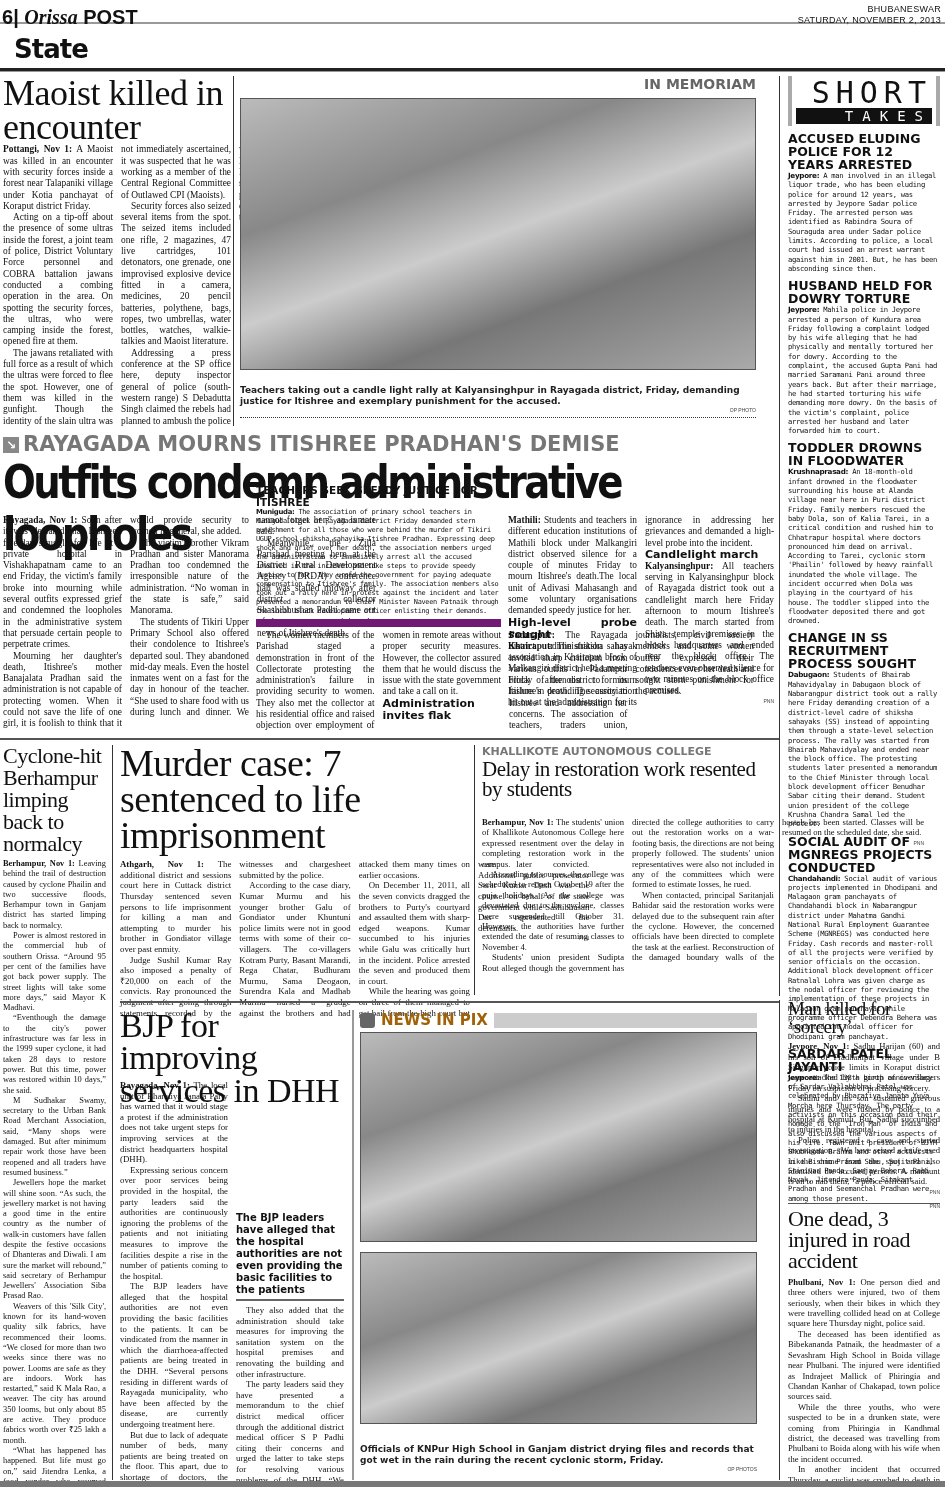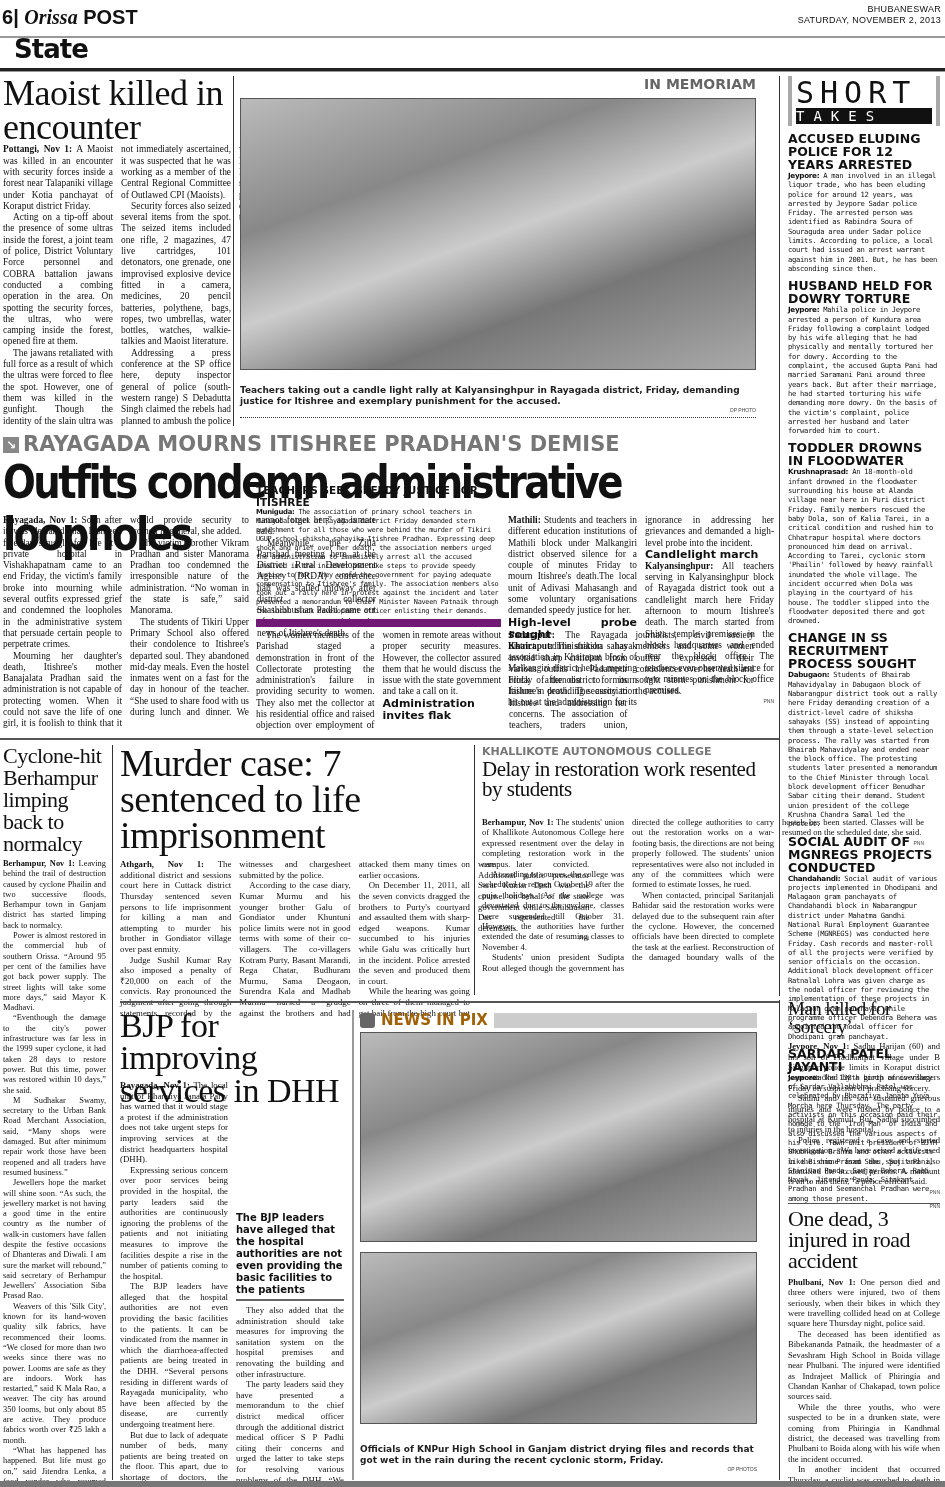--- a/index.html
+++ b/index.html
@@ -1,18 +1,18 @@
 <!DOCTYPE html>
 <html><head>
 <meta charset="utf-8">
 <style>
 *{box-sizing:border-box;margin:0;padding:0}
 body{width:945px;height:1487px;background:#fff;color:#111;font-family:"Liberation Serif",serif;position:relative;overflow:hidden}
 .abs{position:absolute}
-.masthead{left:0;top:0;width:945px;height:38px;border-bottom:2px solid #999}
+.masthead{left:0;top:0;width:945px;height:24px;border-bottom:2px solid #999}
 .pg{left:2px;top:6px;font-family:"Liberation Sans",sans-serif;font-weight:bold;font-size:20px}
 .pg i{font-family:"Liberation Serif",serif;font-style:italic;font-weight:bold}
 .dateline{right:4px;top:4px;text-align:right;font-family:"Liberation Sans",sans-serif;font-size:9px;line-height:11px;letter-spacing:.3px}
 .section{left:14px;top:34px;font-family:"DejaVu Sans",sans-serif;font-weight:bold;font-size:26px;letter-spacing:-1px}
 .secrule{left:0;top:68px;width:945px;height:4px;background:#222;border-bottom:1px solid #999}
 .hl{font-family:"Liberation Serif",serif;line-height:.95;letter-spacing:-.5px}
 .body{font-family:"Liberation Serif",serif;font-size:9.4px;line-height:11.3px;text-align:justify;hyphens:auto}
 .body b{font-weight:bold}
 .body p{text-indent:10px}
 .body p.first{text-indent:0}
@@ -63,21 +63,21 @@
   <div class="kicker" style="text-align:right;font-size:14px;color:#666;height:18px">IN MEMORIAM</div>
   <div class="photo" style="height:272px;margin-top:4px"></div>
   <div class="caption" style="margin-top:15px">Teachers taking out a candle light rally at Kalyansinghpur in Rayagada district, Friday, demanding justice for Itishree and exemplary punishment for the accused.</div>
   <div class="credit">OP PHOTO</div>
   <div style="border-top:1px dotted #333;margin-top:4px"></div>
 </div>
 
 <div class="abs vrule" style="left:779px;top:76px;height:920px"></div>
 
 <div class="abs" style="left:788px;top:76px;width:152px">
-  <div style="border-left:4px solid #aaa;border-right:4px solid #aaa;padding:2px 4px;text-align:left">
+  <div style="border-left:4px solid #aaa;border-right:4px solid #aaa;padding:2px 4px;text-align:right">
     <div style="font-family:'DejaVu Sans Mono',monospace;font-size:30px;line-height:30px;letter-spacing:6px">SHORT</div>
     <div style="background:#111;color:#fff;font-family:'DejaVu Sans Mono',monospace;font-size:14px;letter-spacing:9px;line-height:16px">TAKES</div>
   </div>
   <div>
     <div class="st-head">ACCUSED ELUDING POLICE FOR 12 YEARS ARRESTED</div>
     <div class="st-body"><b>Jeypore:</b> <span>A man involved in an illegal liquor trade, who has been eluding police for around 12 years, was arrested by Jeypore Sadar police Friday. The arrested person was identified as Rabindra Soura of Souraguda area under Sadar police limits. According to police, a local court had issued an arrest warrant against him in 2001. But, he has been absconding since then.</span></div>
   </div>
   <div>
     <div class="st-head">HUSBAND HELD FOR DOWRY TORTURE</div>
     <div class="st-body"><b>Jeypore:</b> <span>Mahila police in Jeypore arrested a person of Kundura area Friday following a complaint lodged by his wife alleging that he had physically and mentally tortured her for dowry. According to the complaint, the accused Gupta Pani had married Saramani Pani around three years back. But after their marriage, he had started torturing his wife demanding more dowry. On the basis of the victim's complaint, police arrested her husband and later forwarded him to court.</span></div>

